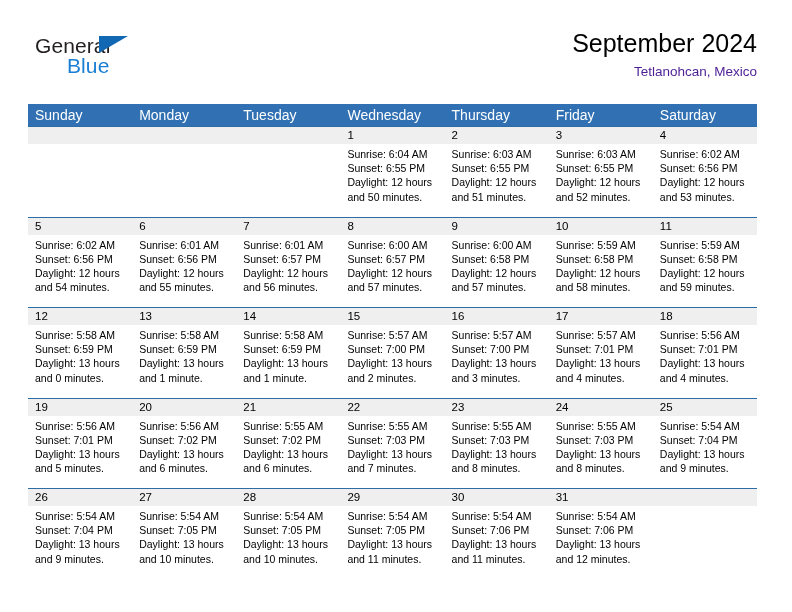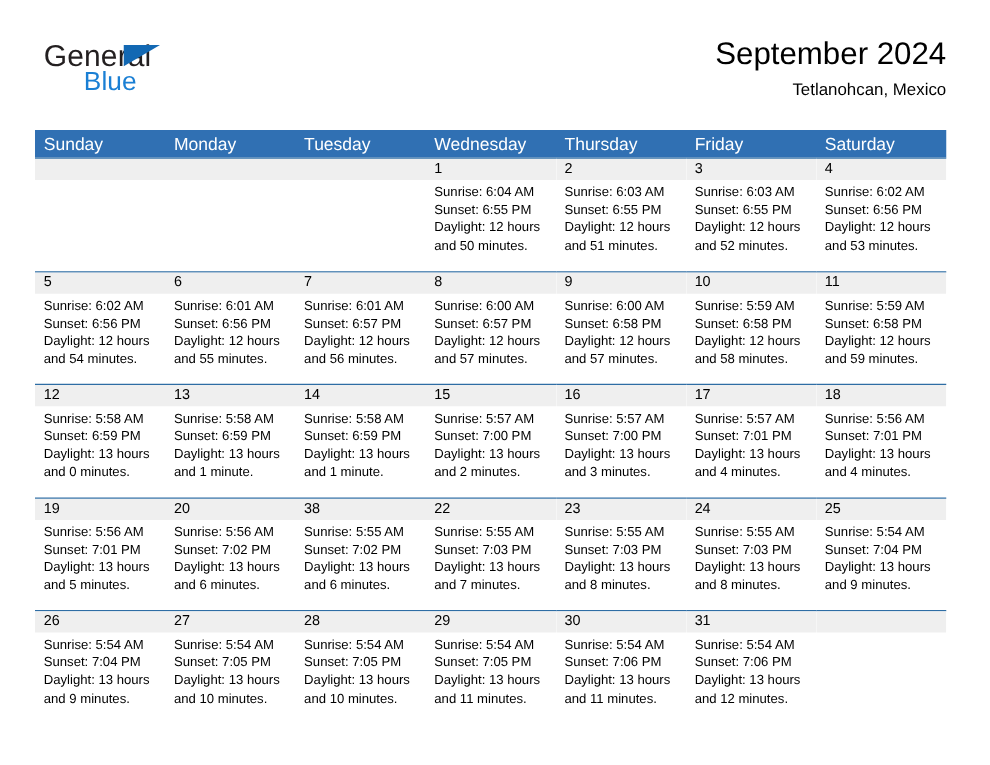--- a/index.html
+++ b/index.html
@@ -37,21 +37,21 @@
     left: 7px;
     top: 8px;
     width: 200px;
     height: 56px;
   }
 
   .logo-general {
     position: absolute;
     left: 0;
     top: 0;
-    font-size: 24px;
+    font-size: 21px;
     letter-spacing: 0.1px;
     color: #231f20;
     line-height: 23px;
   }
 
   .logo-tri {
     position: absolute;
     left: 64px;
     top: 2px;
     width: 0;
@@ -80,21 +80,21 @@
   .cal-title {
     font-size: 25px;
     font-weight: normal;
     color: #000000;
     line-height: 34px;
     white-space: nowrap;
   }
 
   .cal-subtitle {
     font-size: 13.5px;
-    color: #000000;
+    color: #4c1d95;
     line-height: 20px;
     margin-top: 2px;
     white-space: nowrap;
   }
 
   
   .calendar {
     position: absolute;
     left: 28px;
     top: 104px;
@@ -378,21 +378,21 @@
           <div class="cell">
             <div class="cell-daynum">20</div>
             <div class="cell-body">
               <div>Sunrise: 5:56 AM</div>
               <div>Sunset: 7:02 PM</div>
               <div>Daylight: 13 hours</div>
               <div>and 6 minutes.</div>
             </div>
           </div>
           <div class="cell">
-            <div class="cell-daynum">38</div>
+            <div class="cell-daynum">21</div>
             <div class="cell-body">
               <div>Sunrise: 5:55 AM</div>
               <div>Sunset: 7:02 PM</div>
               <div>Daylight: 13 hours</div>
               <div>and 6 minutes.</div>
             </div>
           </div>
           <div class="cell">
             <div class="cell-daynum">22</div>
             <div class="cell-body">

